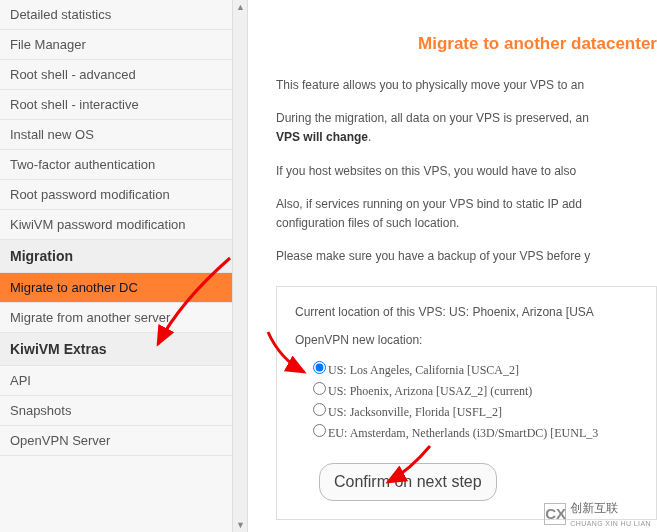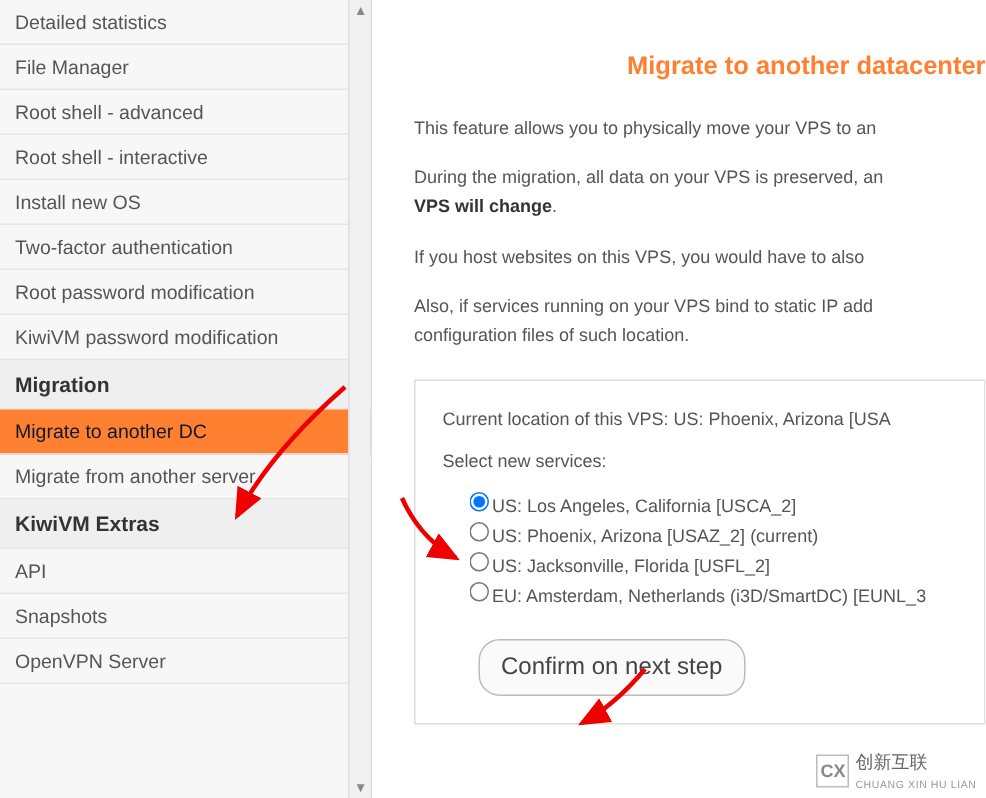--- a/index.html
+++ b/index.html
@@ -61,21 +61,21 @@
     }
     .panel {
       border: 1px solid #ddd;
       padding: 18px 18px 18px 18px;
       margin-top: 20px;
       font-size: 12px;
       color: #555;
     }
     .panel-row { margin-bottom: 14px; }
     .radio-row { margin: 4px 0 4px 18px; }
-    .radio-row label { margin-left: 2px; }
+    .radio-row label { margin-left: 2px; font-family: Liberation Serif, serif; }
     .confirm-btn {
       display: inline-block;
       margin-top: 18px;
       margin-left: 24px;
       padding: 9px 14px;
       border: 1px solid #bbb;
       border-radius: 14px;
       background: #fafafa;
       font-size: 16px;
       font-weight: normal;
@@ -97,21 +97,21 @@
       gap: 4px;
     }
     .watermark .logo {
       display:inline-block;
       width:22px; height:22px;
       border:1px solid #bbb;
       text-align:center;
       line-height:20px;
       font-weight:bold;
       color:#888;
-      font-size:12px;
+      font-size:15px;
     }
     .scrollbar-stub {
       position:absolute;
       right:0; top:0;
       width:15px; height:100%;
       background:#f0f0f0;
       border-left:1px solid #ddd;
     }
     .scrollbar-stub .up, .scrollbar-stub .down {
       position:absolute; left:3px;
@@ -153,24 +153,25 @@
     <div class="para">This feature allows you to physically move your VPS to an</div>
     <div class="para">
       <span>During the migration, all data on your VPS is preserved, an</span><br>
       <b>VPS will change</b><span>.</span>
     </div>
     <div class="para">If you host websites on this VPS, you would have to also </div>
     <div class="para">
       <span>Also, if services running on your VPS bind to static IP add</span><br>
       <span>configuration files of such location.</span>
     </div>
+    <div class="para">Please make sure you have a backup of your VPS before y</div>
 
     <div class="panel">
       <div class="panel-row">Current location of this VPS: US: Phoenix, Arizona [USA</div>
-      <div class="panel-row">Select new services:</div>
+      <div class="panel-row">OpenVPN new location:</div>
       <div id="radio-group">
           <div class="radio-row"><input type="radio" name="loc" checked="" style=""><label>US: Los Angeles, California [USCA_2]</label></div>
           <div class="radio-row"><input type="radio" name="loc" style=""><label>US: Phoenix, Arizona [USAZ_2] (current)</label></div>
           <div class="radio-row"><input type="radio" name="loc" style=""><label>US: Jacksonville, Florida [USFL_2]</label></div>
           <div class="radio-row"><input type="radio" name="loc" style=""><label>EU: Amsterdam, Netherlands (i3D/SmartDC) [EUNL_3</label></div>
         </div>
       <button class="confirm-btn">Confirm on next step</button>
     </div>
   </div>
 </div>

